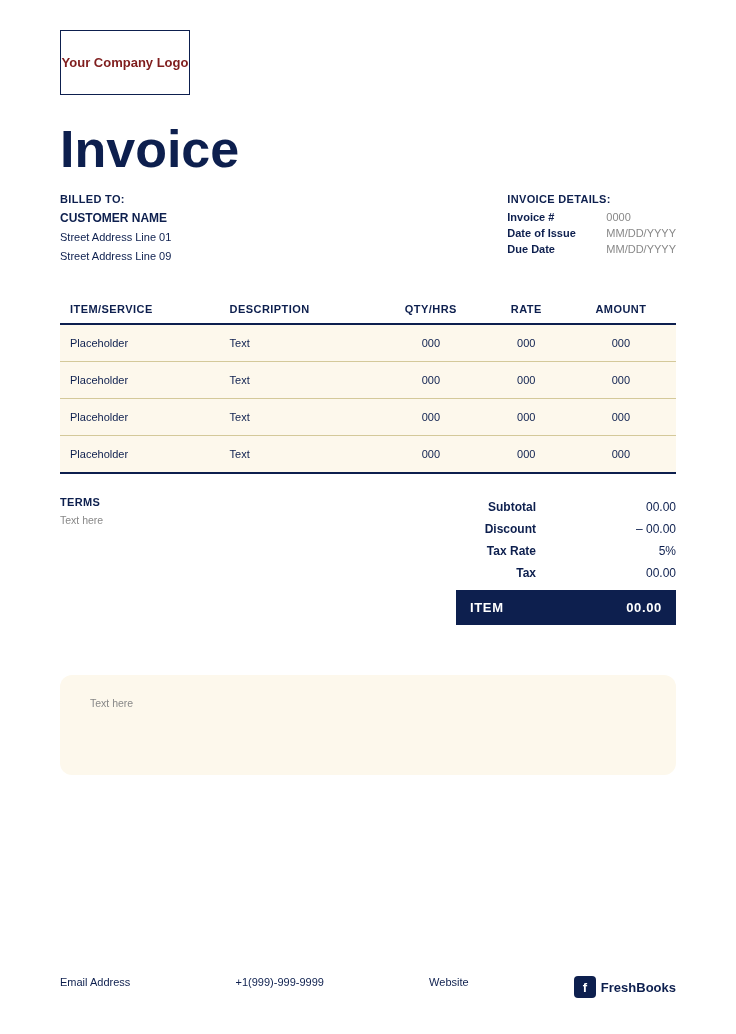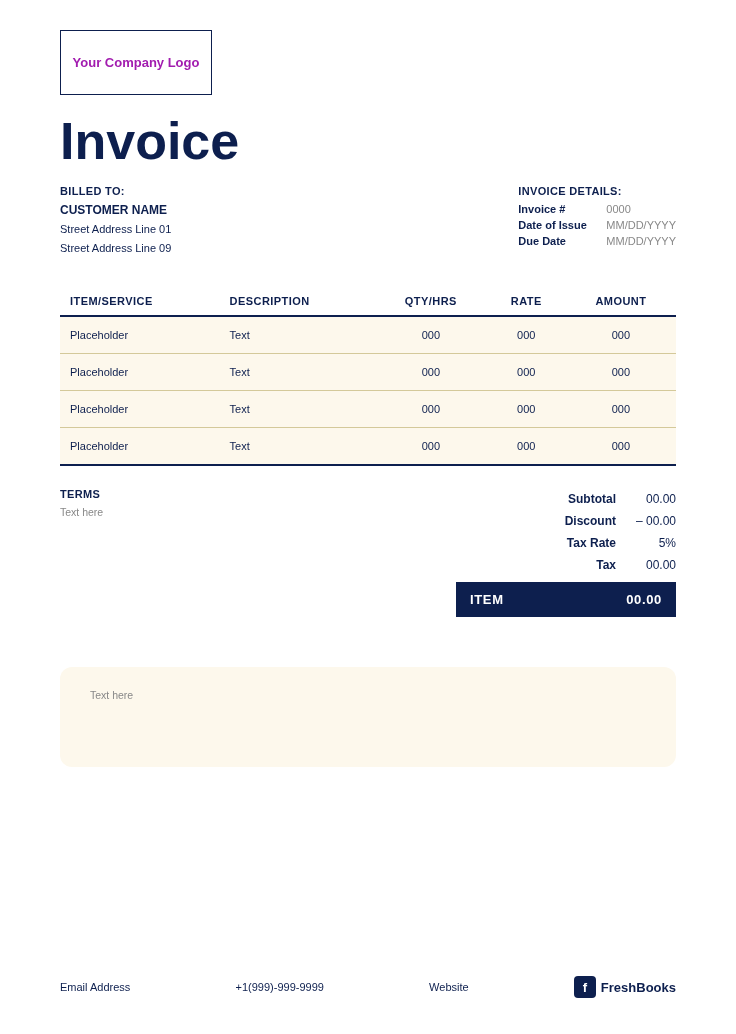--- a/index.html
+++ b/index.html
@@ -17,30 +17,30 @@
       min-height: 1034px;
       background: #fff;
       padding: 30px 60px;
       display: flex;
       flex-direction: column;
     }
 
     
     .logo-box {
       border: 1.5px solid #0d1f4e;
-      width: 152px;
+      width: 130px;
       height: 65px;
       display: flex;
       align-items: center;
       justify-content: center;
       text-align: center;
       font-size: 13px;
       font-weight: 700;
-      color: #a21caf;
-      margin-bottom: 20px;
+      color: #7f1d1d;
+      margin-bottom: 28px;
     }
 
     
     .invoice-title {
       font-size: 52px;
       font-weight: 900;
       color: #0d1f4e;
       margin-bottom: 18px;
       line-height: 1;
     }
@@ -77,21 +77,21 @@
       font-size: 11px;
       font-weight: 700;
       color: #0d1f4e;
       margin-bottom: 6px;
       letter-spacing: 0.03em;
     }
     .detail-row {
       display: flex;
       font-size: 11px;
       margin-bottom: 4px;
-      gap: 8px;
+      gap: 19px;
     }
     .detail-key {
       font-weight: 700;
       color: #0d1f4e;
       min-width: 80px;
     }
     .detail-val {
       color: #888;
       font-weight: 400;
     }
@@ -159,21 +159,21 @@
     .terms-text {
       font-size: 10.5px;
       color: #888;
     }
 
     .totals-section {
       min-width: 220px;
     }
     .totals-row {
       display: flex;
-      justify-content: flex-end;
+      justify-content: space-between;
       padding: 4px 0;
       font-size: 12px;
     }
     .totals-key {
       font-weight: 700;
       color: #0d1f4e;
       text-align: right;
       min-width: 80px;
     }
     .totals-val {
@@ -211,21 +211,20 @@
       text-transform: uppercase;
     }
     .conditions-text {
       font-size: 10.5px;
       color: #888;
     }
 
     
     .footer {
       display: flex;
-      align-items: center;
       justify-content: space-between;
       margin-top: auto;
       padding-top: 28px;
       padding-bottom: 6px;
       font-size: 11px;
       color: #0d1f4e;
     }
     .footer-item {}
     .freshbooks-logo {
       display: flex;

